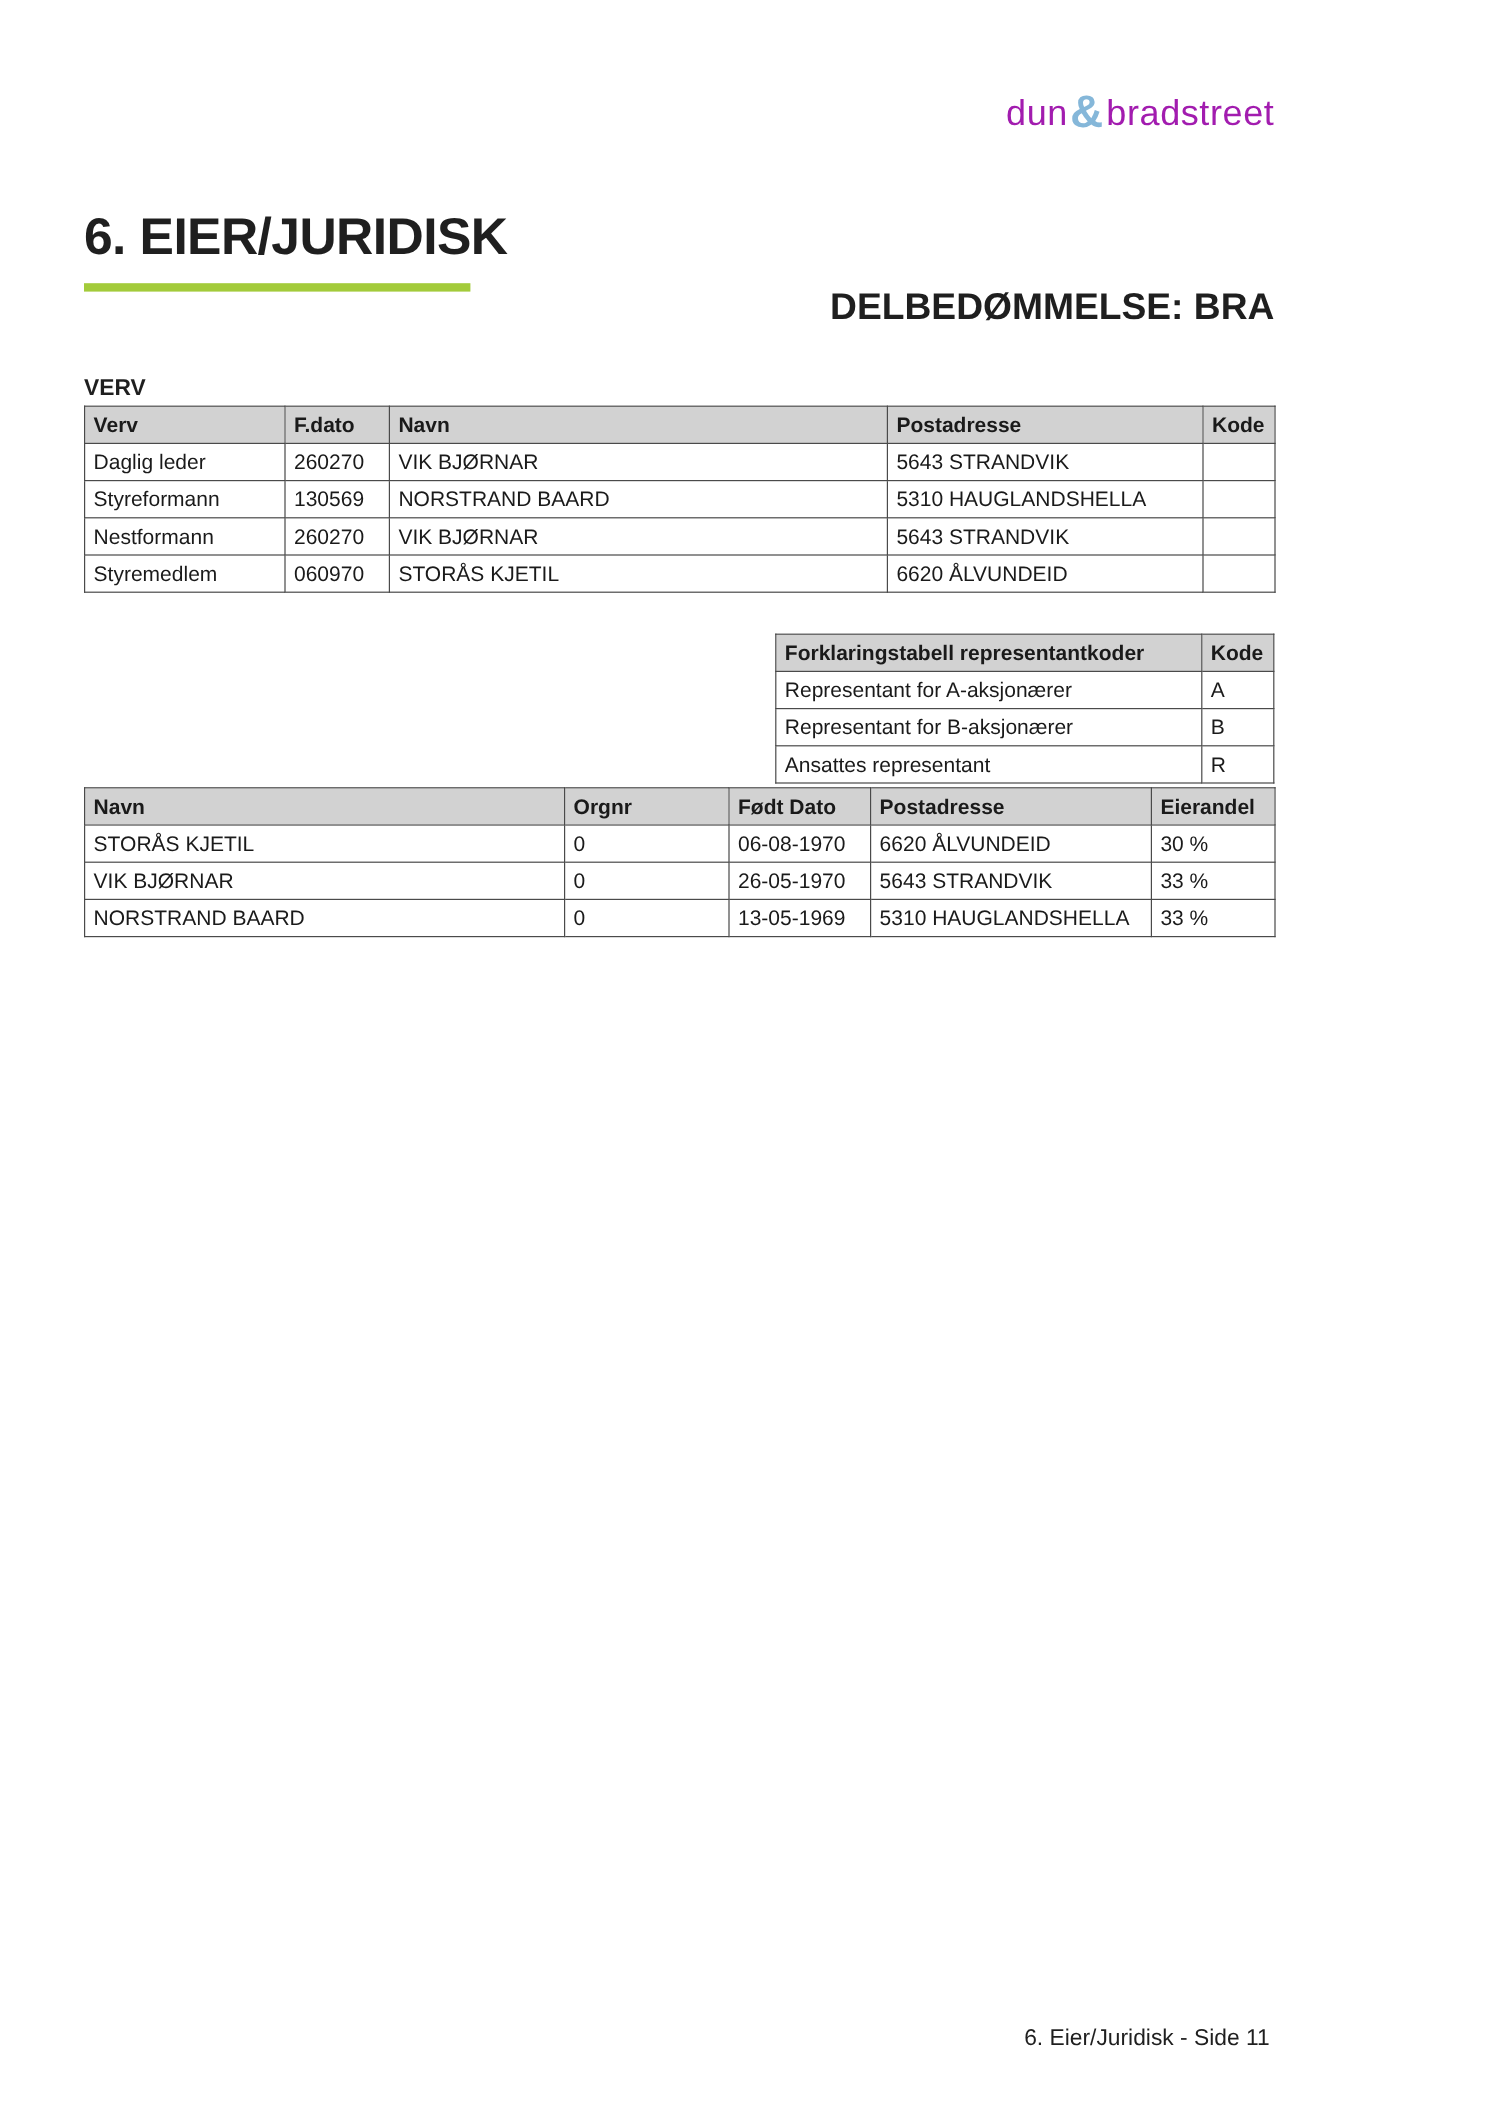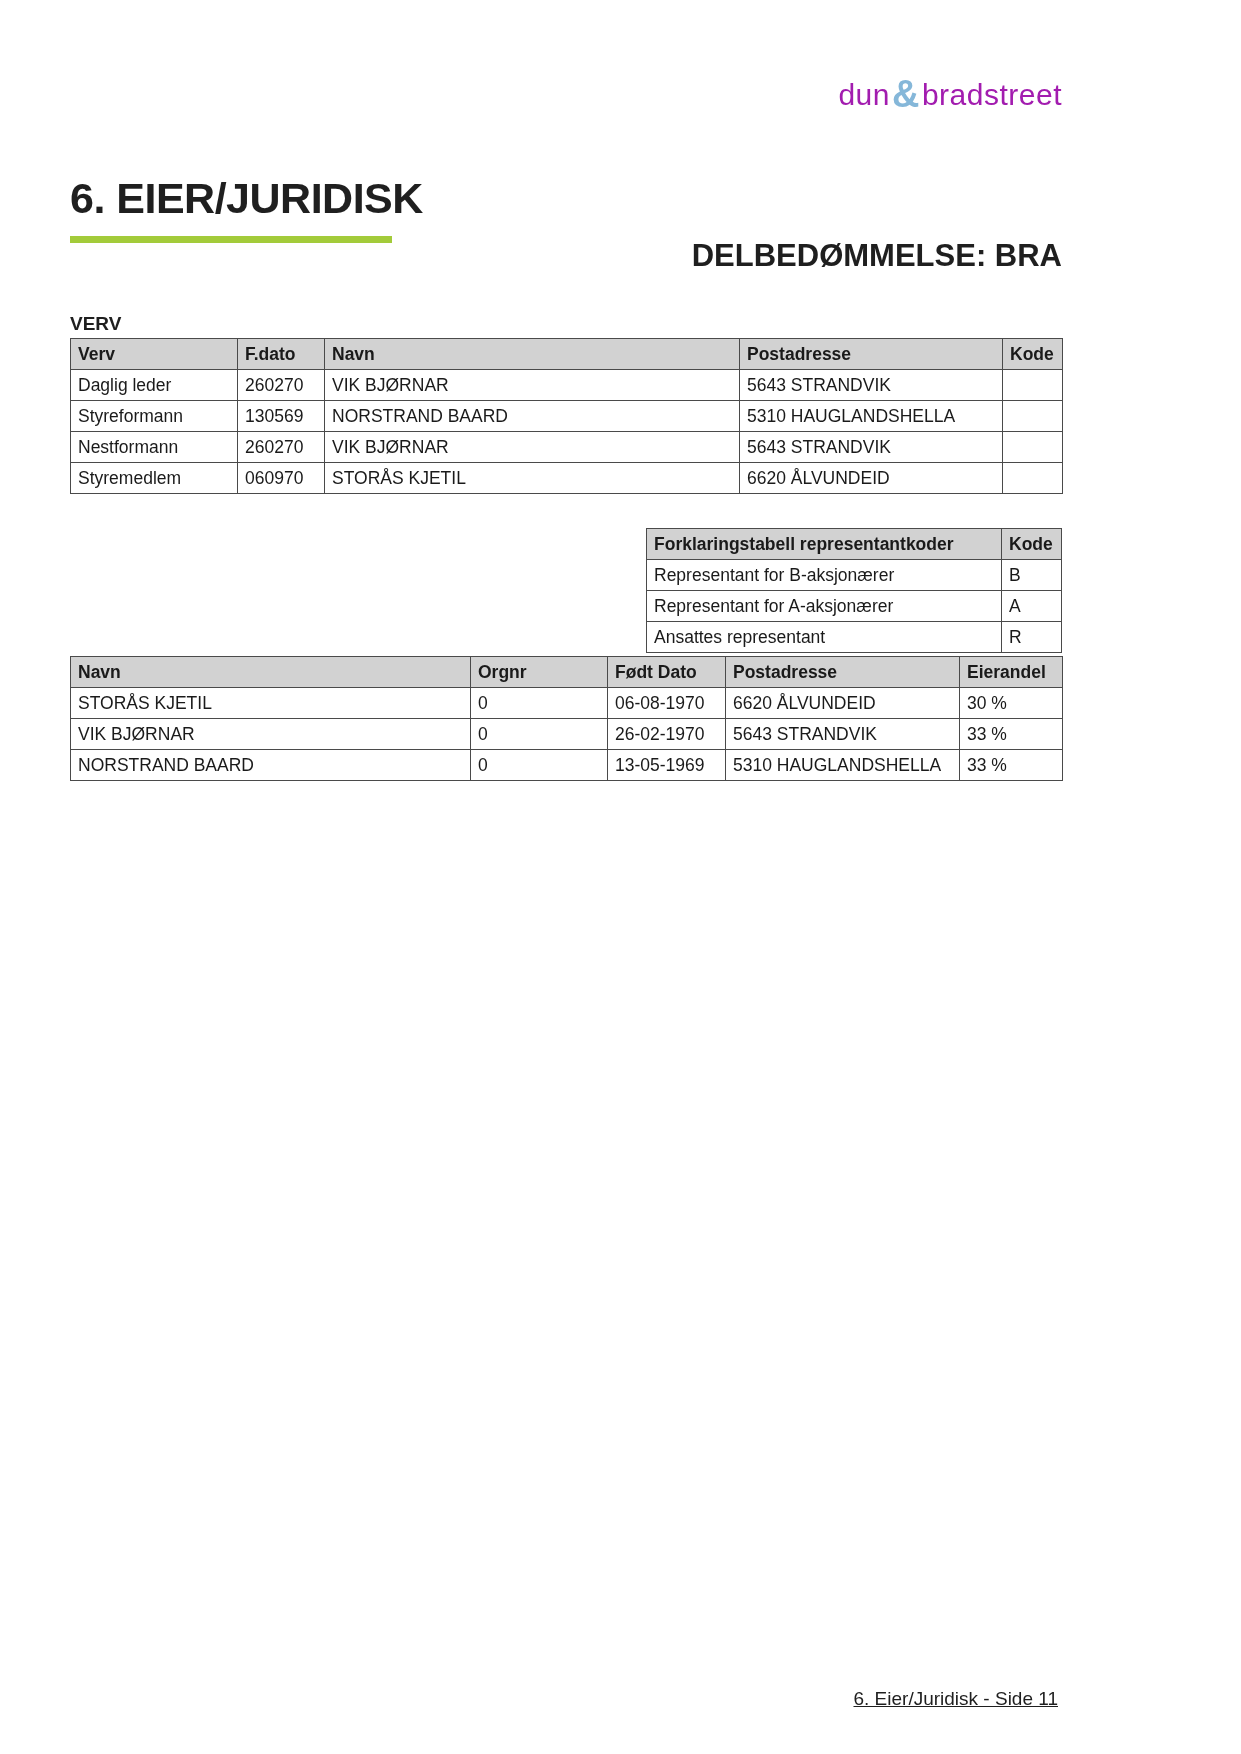--- a/index.html
+++ b/index.html
@@ -92,21 +92,20 @@
     justify-content: flex-end;
   }
   .forklaring-tbl { width: 415px; margin-top: 0; }
   .footer {
     position: absolute;
     right: 183px;
     top: 1688px;
     font-size: 19px;
     line-height: 22px;
     color: #1f1f1f;
-    text-decoration: underline;
   }
 </style>
 </head>
 <body>
 
 <div class="page">
   <div class="content">
 
     <div class="logo">
       <span class="logo-word">dun</span><span class="logo-amp">&amp;</span><span class="logo-word">bradstreet</span>
@@ -174,26 +173,26 @@
             <col style="width:60px">
         </colgroup>
         <thead>
           <tr>
             <th>Forklaringstabell representantkoder</th>
             <th>Kode</th>
           </tr>
         </thead>
         <tbody>
           <tr>
+            <td>Representant for A-aksjonærer</td>
+            <td>A</td>
+          </tr>
+          <tr>
             <td>Representant for B-aksjonærer</td>
             <td>B</td>
-          </tr>
-          <tr>
-            <td>Representant for A-aksjonærer</td>
-            <td>A</td>
           </tr>
           <tr>
             <td>Ansattes representant</td>
             <td>R</td>
           </tr>
         </tbody>
       </table>
     </div>
 
     <table class="tbl aks-tbl">
@@ -217,21 +216,21 @@
         <tr>
           <td>STORÅS KJETIL</td>
           <td>0</td>
           <td>06-08-1970</td>
           <td>6620 ÅLVUNDEID</td>
           <td>30 %</td>
         </tr>
         <tr>
           <td>VIK BJØRNAR</td>
           <td>0</td>
-          <td>26-02-1970</td>
+          <td>26-05-1970</td>
           <td>5643 STRANDVIK</td>
           <td>33 %</td>
         </tr>
         <tr>
           <td>NORSTRAND BAARD</td>
           <td>0</td>
           <td>13-05-1969</td>
           <td>5310 HAUGLANDSHELLA</td>
           <td>33 %</td>
         </tr>

